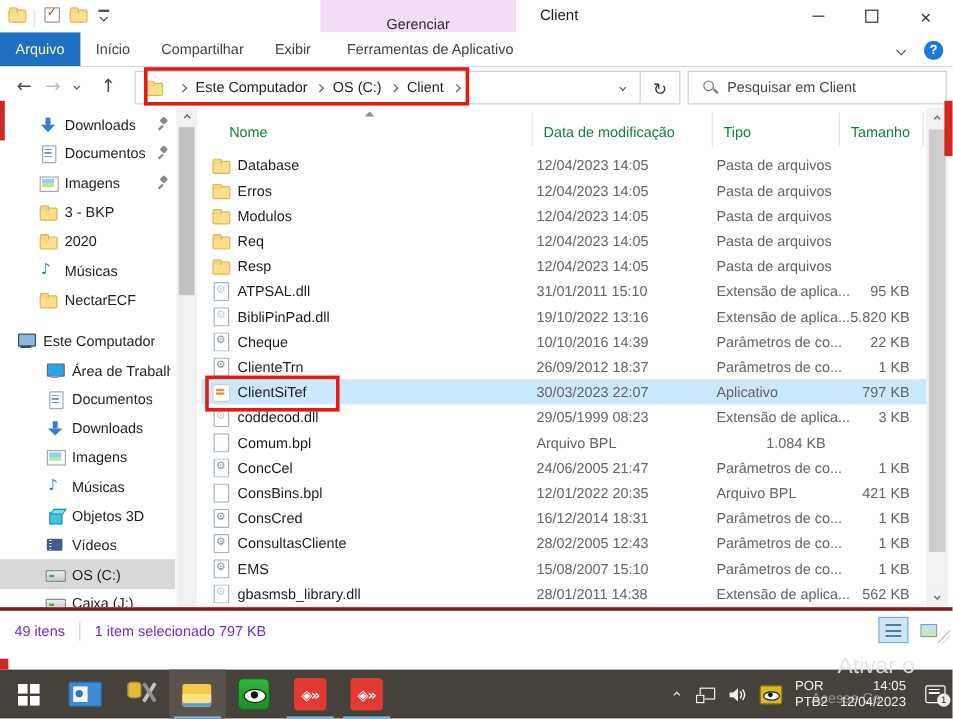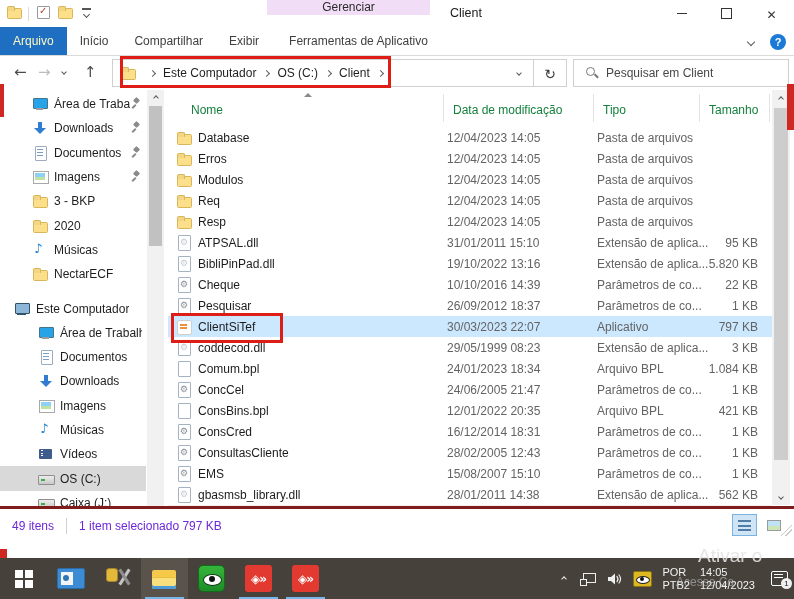--- a/index.html
+++ b/index.html
@@ -5,21 +5,21 @@
   *{margin:0;padding:0;box-sizing:border-box;font-family:"Liberation Sans",sans-serif}
   html,body{width:794px;height:599px;overflow:hidden;background:#fff}
   .screen{position:relative;width:794px;height:599px;background:#fff;overflow:hidden}
   .glyph,.chev,.ic{font-family:"DejaVu Sans","Liberation Sans",sans-serif}
 
   
   .window{position:absolute;left:0;top:0;width:794px;height:553px;background:#fff}
   .titlebar{position:absolute;left:0;top:0;width:100%;height:27px;background:#fff}
   .qat{position:absolute;left:6px;top:4px;display:flex;align-items:center;gap:6px}
   .qat .sep{width:1px;height:14px;background:#d9d9d9}
-  .ctx-group{position:absolute;left:267px;top:0;width:163px;height:15px;background:#f1ddf6;display:flex;align-items:flex-start;justify-content:center;font-size:12px;color:#2b2b2b}
+  .ctx-group{position:absolute;left:267px;top:0;width:163px;height:27px;background:#f1ddf6;display:flex;align-items:flex-end;justify-content:center;font-size:12px;color:#2b2b2b}
   .title{position:absolute;left:450px;top:6px;font-size:12.5px;color:#1a1a1a}
   .controls{position:absolute;right:0;top:0;display:flex}
   .wbtn{width:45px;height:27px;display:flex;align-items:center;justify-content:center}
   .g-min::before{content:"";display:block;width:10px;height:1.5px;background:#333}
   .g-max::before{content:"";display:block;width:9px;height:9px;border:1.2px solid #333}
   .g-close::before{content:"✕";font-size:12px;color:#333}
 
   .tabrow{position:absolute;left:0;top:27px;width:100%;height:29px;background:#fff;border-bottom:1px solid #dadada;display:flex;align-items:stretch}
   .tabs{display:flex}
   .tab{padding:7px 13px 0 13px;font-size:12px;color:#404040;white-space:nowrap}
@@ -161,21 +161,21 @@
   .i-red-app::before{content:"◈»";color:#fff;font-size:12px;font-weight:bold;letter-spacing:-1px}
 
   .tray{position:absolute;right:0;top:0;height:41px;display:flex;align-items:center;gap:10px;padding-right:6px}
   .i-network{width:17px;height:16px}
   .i-network::before{content:"";position:absolute;left:3px;top:2px;width:11px;height:8px;border:1.4px solid #efefef}
   .i-network::after{content:"";position:absolute;left:0;top:8px;width:5px;height:5px;background:#47413b;border:1.4px solid #efefef}
   .i-tray-eye{width:19px;height:16px;background:#ddb821;border:1px solid #8a7414;border-radius:2px}
   .i-tray-eye::before{content:"";position:absolute;left:2px;top:4px;width:12px;height:6px;background:#fff;border:1px solid #222;border-radius:50%}
   .i-tray-eye::after{content:"";position:absolute;left:6px;top:5px;width:4px;height:4px;background:#111;border-radius:50%}
   .tray-text{color:#f2f2f2;font-size:11px;line-height:13px}
-  .tray-text.right{text-align:left}
+  .tray-text.right{text-align:right}
   .i-notif{position:relative;width:17px;height:15px;border:1.5px solid #fff;border-radius:2px}
   .i-notif::before{content:"";position:absolute;left:2px;top:2px;width:9px;height:6px;background:repeating-linear-gradient(to bottom,#fff 0 1px,transparent 1px 3px)}
   .notif-badge{position:absolute;right:-5px;bottom:-4px;width:11px;height:11px;background:#efefef;color:#222;border-radius:50%;font-size:8px;display:flex;align-items:center;justify-content:center}
 
   .watermark1{position:absolute;left:698px;top:545px;font-size:19px;color:#e4e4e4;opacity:.9;z-index:50;white-space:nowrap}
   .watermark2{position:absolute;left:676px;top:575px;font-size:12px;color:#cfcfcf;opacity:.55;z-index:31;white-space:nowrap}
 </style>
 </head>
 <body>
 
@@ -249,25 +249,20 @@
       <div class="searchbox">
         <span class="i-search"></span>
         <input type="text" placeholder="Pesquisar em Client" style="">
       </div>
     </div>
 
     <div class="body">
       <div class="sidebar">
         <div class="side-list" id="sidelist">
             <div class="side-item lvl1">
-              <span class="ic i-desktop"></span>
-              <span class="lbl">Área de Traba</span>
-              <span class="ic i-pin"></span>
-            </div>
-            <div class="side-item lvl1">
               <span class="ic i-downloads"></span>
               <span class="lbl">Downloads</span>
               <span class="ic i-pin"></span>
             </div>
             <div class="side-item lvl1">
               <span class="ic i-document"></span>
               <span class="lbl">Documentos</span>
               <span class="ic i-pin"></span>
             </div>
             <div class="side-item lvl1">
@@ -307,20 +302,24 @@
               <span class="ic i-downloads"></span>
               <span class="lbl">Downloads</span>
             </div>
             <div class="side-item lvl2">
               <span class="ic i-image"></span>
               <span class="lbl">Imagens</span>
             </div>
             <div class="side-item lvl2">
               <span class="ic i-music"></span>
               <span class="lbl">Músicas</span>
+            </div>
+            <div class="side-item lvl2">
+              <span class="ic i-objects3d"></span>
+              <span class="lbl">Objetos 3D</span>
             </div>
             <div class="side-item lvl2">
               <span class="ic i-video"></span>
               <span class="lbl">Vídeos</span>
             </div>
             <div class="side-item lvl2 sel">
               <span class="ic i-drive"></span>
               <span class="lbl">OS (C:)</span>
             </div>
             <div class="side-item lvl2">
@@ -416,21 +415,21 @@
                 <span class="ic i-config"></span>
                 <span>Cheque</span>
               </div>
               <div class="date">10/10/2016 14:39</div>
               <div class="type">Parâmetros de co...</div>
               <div class="size">22 KB</div>
             </div>
             <div class="row">
               <div class="name">
                 <span class="ic i-config"></span>
-                <span>Pesquisar</span>
+                <span>ClienteTrn</span>
               </div>
               <div class="date">26/09/2012 18:37</div>
               <div class="type">Parâmetros de co...</div>
               <div class="size">1 KB</div>
             </div>
             <div class="row sel">
               <div class="name">
                 <span class="ic i-app"></span>
                 <span>ClientSiTef</span>
               </div>
@@ -445,21 +444,20 @@
               </div>
               <div class="date">29/05/1999 08:23</div>
               <div class="type">Extensão de aplica...</div>
               <div class="size">3 KB</div>
             </div>
             <div class="row">
               <div class="name">
                 <span class="ic i-bpl"></span>
                 <span>Comum.bpl</span>
               </div>
-              <div class="date">24/01/2023 18:34</div>
               <div class="type">Arquivo BPL</div>
               <div class="size">1.084 KB</div>
             </div>
             <div class="row">
               <div class="name">
                 <span class="ic i-config"></span>
                 <span>ConcCel</span>
               </div>
               <div class="date">24/06/2005 21:47</div>
               <div class="type">Parâmetros de co...</div>

